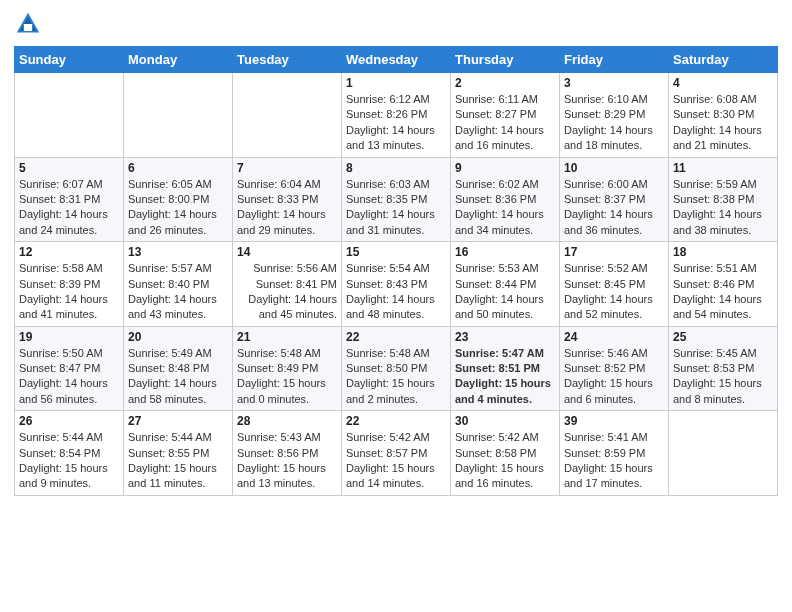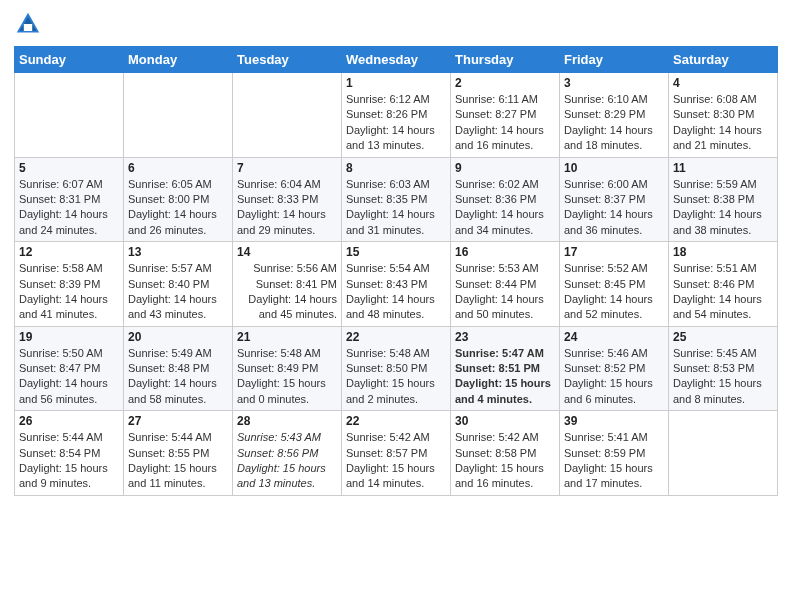--- a/index.html
+++ b/index.html
@@ -321,21 +321,21 @@
           </td>
           <td>
             <div class="day-number">27</div>
             <div class="day-info" style="white-space: pre-line;">Sunrise: 5:44 AM
 Sunset: 8:55 PM
 Daylight: 15 hours
 and 11 minutes.</div>
           </td>
           <td>
             <div class="day-number">28</div>
-            <div class="day-info" style="white-space: pre-line; font-style: italic;">Sunrise: 5:43 AM
+            <div class="day-info" style="white-space: pre-line;">Sunrise: 5:43 AM
 Sunset: 8:56 PM
 Daylight: 15 hours
 and 13 minutes.</div>
           </td>
           <td>
             <div class="day-number">22</div>
             <div class="day-info" style="white-space: pre-line;">Sunrise: 5:42 AM
 Sunset: 8:57 PM
 Daylight: 15 hours
 and 14 minutes.</div>

